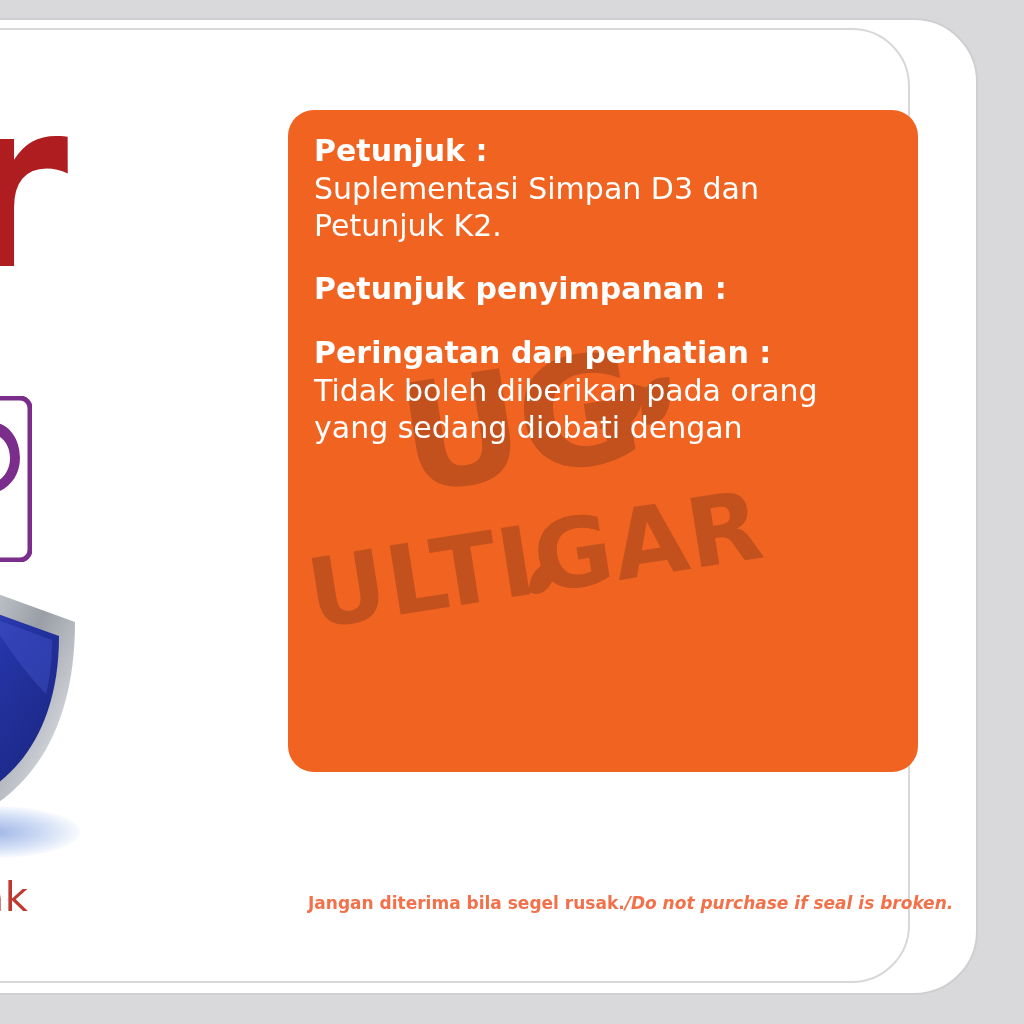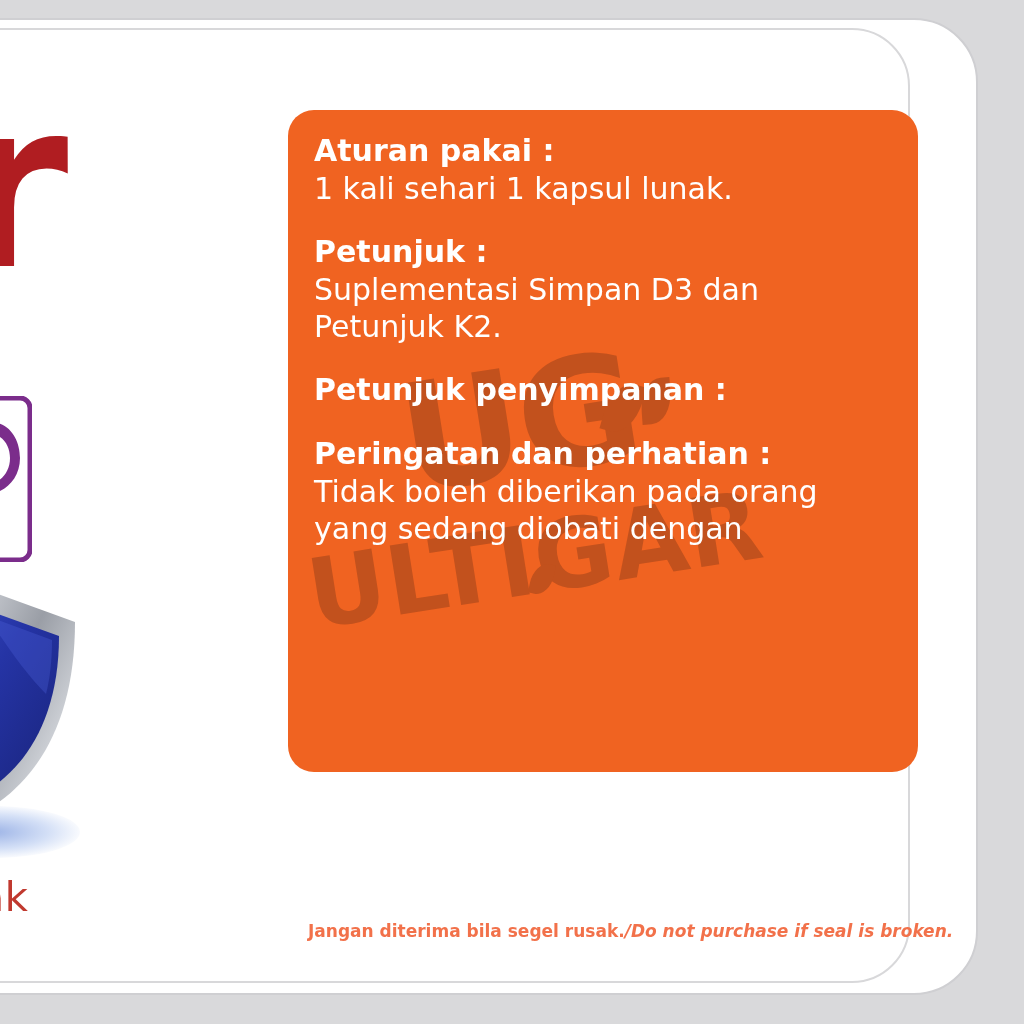--- a/index.html
+++ b/index.html
@@ -201,21 +201,21 @@
     font-size: 30px;
     line-height: 37px;
     color: #ffffff;
   }
   .sec-body div { white-space: nowrap; }
 
   
   .footer-note {
     position: absolute;
     left: 308px;
-    top: 921px;
+    top: 893px;
     white-space: nowrap;
   }
   .footer-id {
     font-family: "DejaVu Sans", sans-serif;
     font-weight: 700;
     font-size: 17px;
     color: #f2714a;
   }
   .footer-en {
     font-family: "DejaVu Sans", sans-serif;
@@ -275,26 +275,20 @@
     <div class="watermark">
       <div class="wm-ug">UG</div>
       <div class="wm-leaf1"></div>
       <div class="wm-leaf2"></div>
       <div class="wm-word">ULTIGAR</div>
       <div class="wm-leaf3"></div>
     </div>
 
     <div class="panel-text">
 
-      <div class="sec">
-        <div class="sec-title">Aturan pakai :</div>
-        <div class="sec-body">
-          <div>1 kali sehari 1 kapsul lunak.</div>
-        </div>
-      </div>
 
       <div class="sec">
         <div class="sec-title">Petunjuk :</div>
         <div class="sec-body">
           <div>Suplementasi Simpan D3 dan</div>
           <div>Petunjuk K2.</div>
         </div>
       </div>
 
       <div class="sec">

